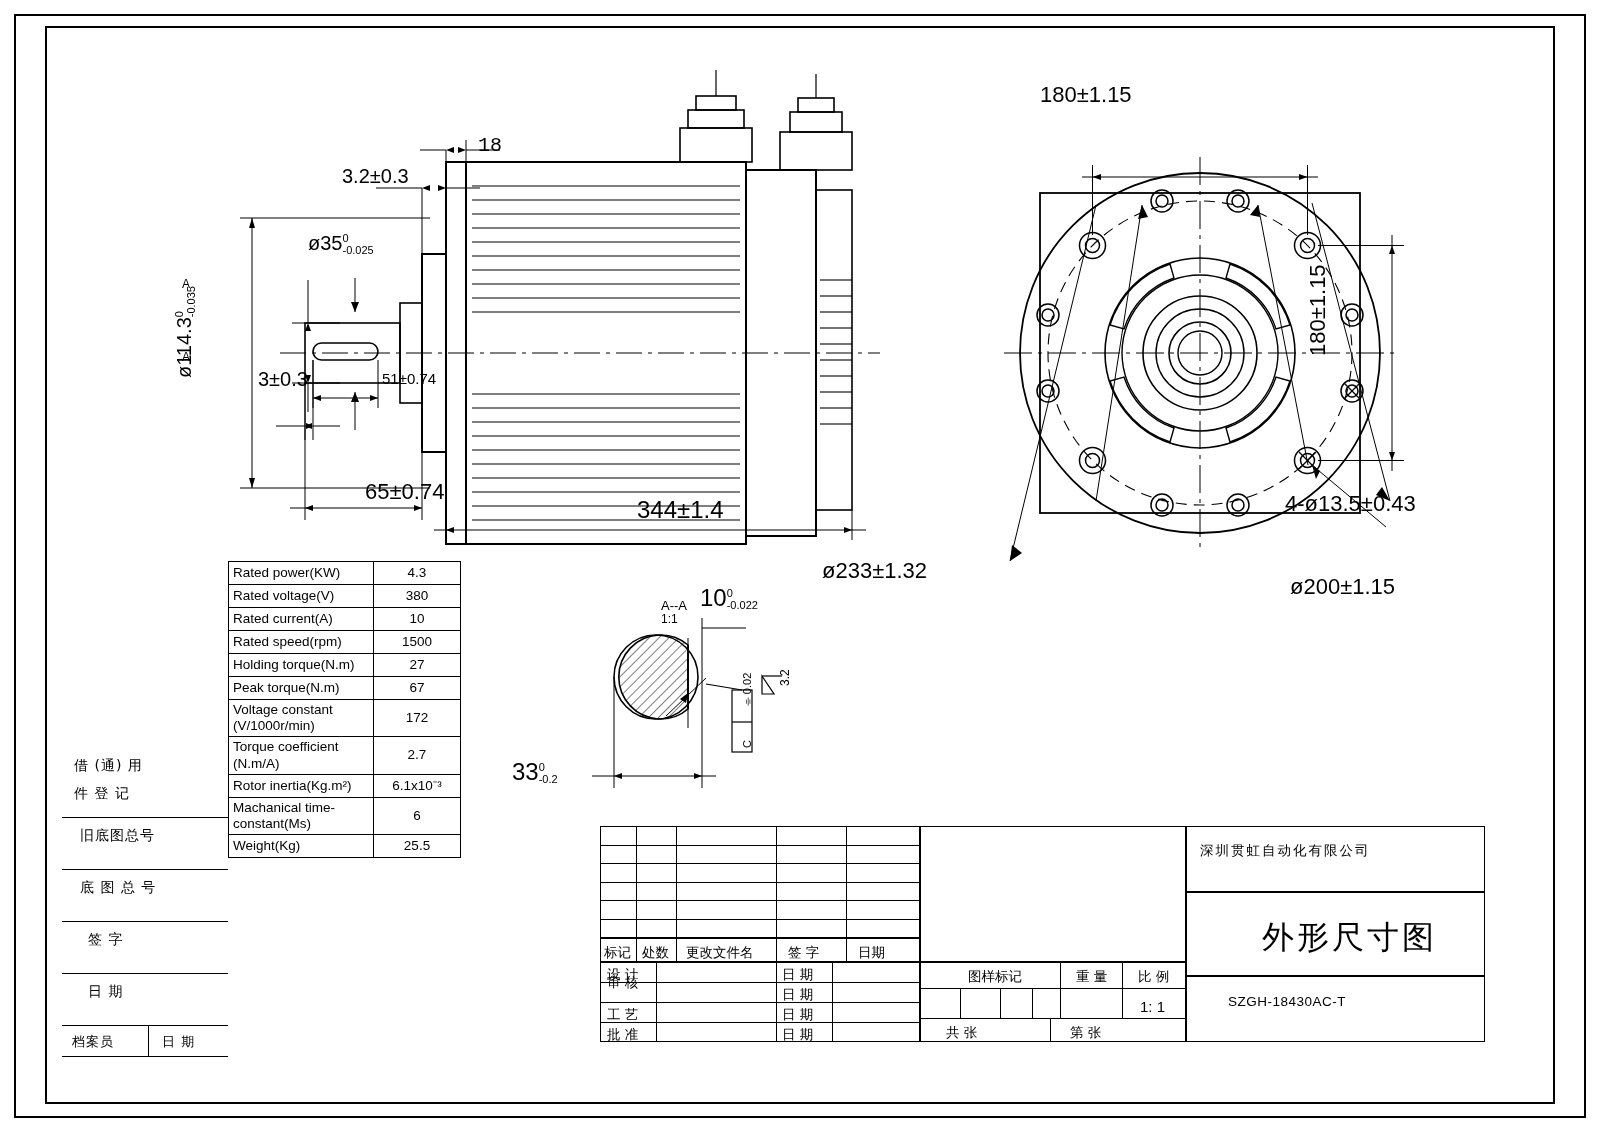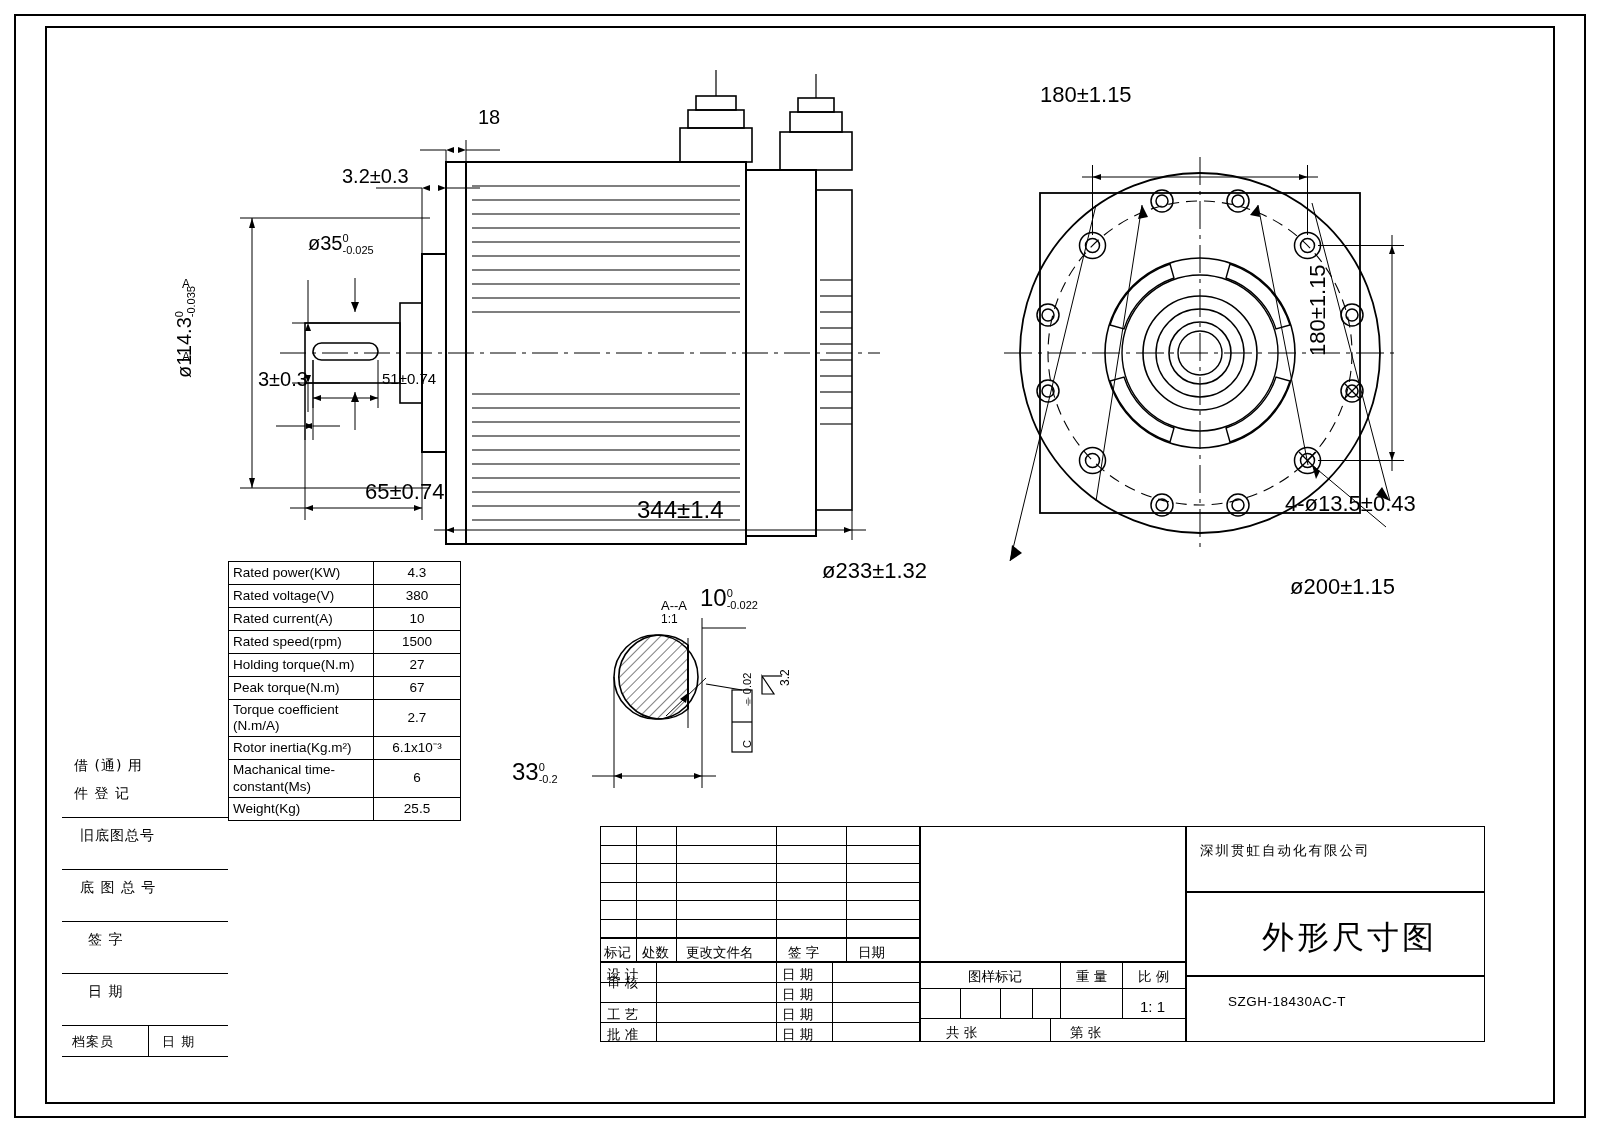--- a/index.html
+++ b/index.html
@@ -318,21 +318,21 @@
         <path d="M 252 78 l 12 18 l -12 0 z"></path>
         <line x1="252" y1="78" x2="272" y2="78"></line>
       </g>
 
       <g stroke-width="1">
           <line x1="192" y1="30" x2="236" y2="30"></line>
         </g>
     </g>
   </svg>
 
-  <div class="txt dim" style="left:478px;top:106px;">18</div>
+  <div class="txt dim" style="left:478px;top:134px;font-family:Liberation Mono, monospace;">18</div>
   <div class="txt dim" style="left:342px;top:165px;">3.2±0.3</div>
 
   <div class="txt" style="left:308px;top:232px;font-size:20px;">
     <span>ø35</span><span style="display:inline-block;vertical-align:middle;font-size:11px;line-height:1.05;text-align:left;"><span style="display:block">0</span><span style="display:block">-0.025</span></span>
   </div>
 
   <div class="txt" style="left:173px;top:378px;font-size:20px;transform:rotate(-90deg);transform-origin:left top;">
     <span>ø114.3</span><span style="display:inline-block;vertical-align:middle;font-size:11px;line-height:1.05;text-align:left;"><span style="display:block">0</span><span style="display:block">-0.035</span></span>
   </div>
 
@@ -382,20 +382,25 @@
         </tr>
       <tr>
           <td class="lbl">Holding torque(N.m)</td>
           <td class="val">27</td>
         </tr>
       <tr>
           <td class="lbl">Peak torque(N.m)</td>
           <td class="val">67</td>
         </tr>
       <tr>
+          <td class="lbl two" style="white-space:pre-line;">Voltage constant
+(V/1000r/min)</td>
+          <td class="val">172</td>
+        </tr>
+      <tr>
           <td class="lbl two" style="white-space:pre-line;">Torque coefficient
 (N.m/A)</td>
           <td class="val">2.7</td>
         </tr>
       <tr>
           <td class="lbl">Rotor inertia(Kg.m²)</td>
           <td class="val">6.1x10⁻³</td>
         </tr>
       <tr>
           <td class="lbl two" style="white-space:pre-line;">Machanical time-

